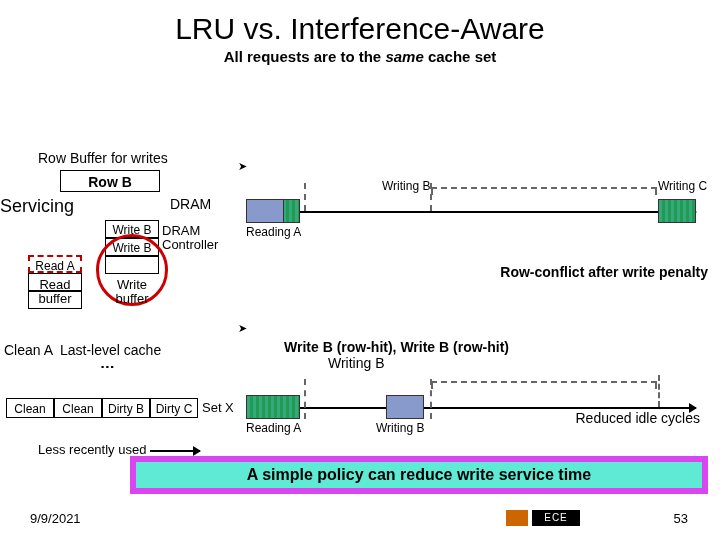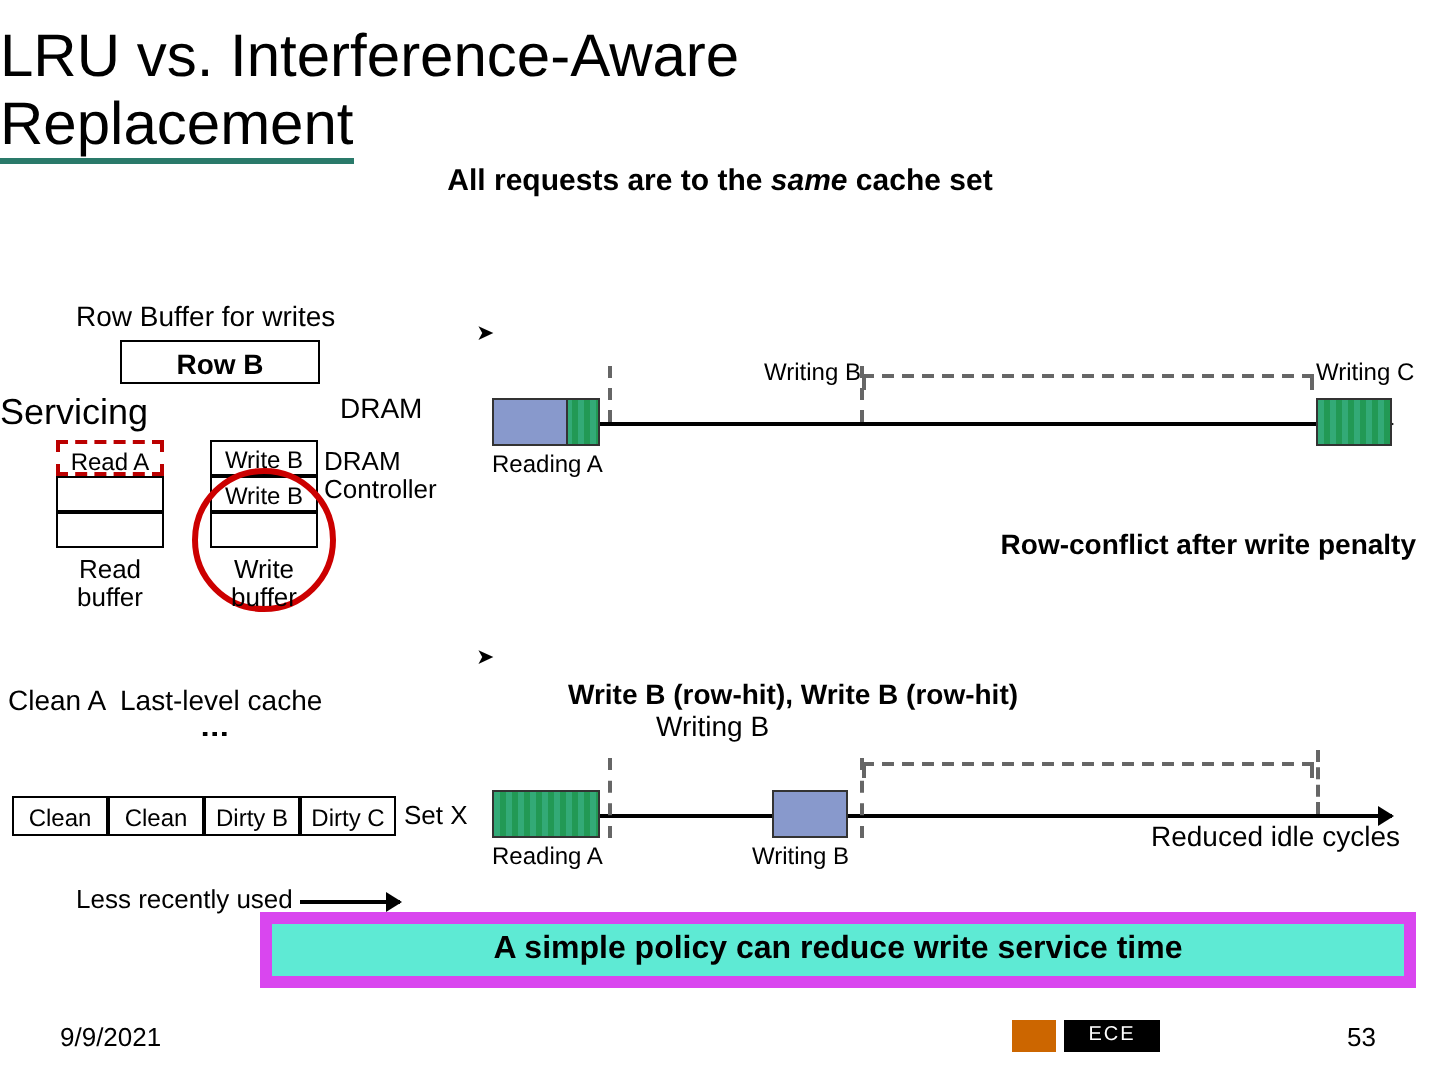--- a/index.html
+++ b/index.html
@@ -1,25 +1,25 @@
 <!DOCTYPE html>
 <html><head>
 <meta charset="utf-8">
 <style>
   * { box-sizing: border-box; margin: 0; padding: 0; }
   body { width: 720px; height: 540px; font-family: Arial, sans-serif; background: #fff; position: relative; overflow: hidden; }
-  .title { font-size: 30px; font-weight: 400; padding: 12px 0 2px; }
+  .title { text-align: center; font-size: 30px; font-weight: 400; padding: 12px 0 2px; }
   .title-underline { border-bottom: 3px solid #2a7a6a; width: 450px; margin: 0 auto 6px; }
   .subheader { text-align: center; font-weight: bold; font-size: 15px; margin-bottom: 8px; }
   .em { font-style: italic; font-weight: bold; }
   .rowbuf-text { position: absolute; left: 38px; top: 150px; font-size: 14px; }
   .rowb-box { position: absolute; left: 60px; top: 170px; width: 100px; height: 22px; border: 1px solid #000; text-align: center; font-weight: bold; line-height: 22px; font-size: 14px; }
   .svc { position: absolute; left: 0px; top: 196px; font-size: 18px; }
   .dram-lbl { position: absolute; left: 170px; top: 196px; font-size: 14px; }
-  .small-cell { border: 1px solid #000; font-size: 12px; text-align: center; height: 18px; line-height: 18px; }
+  .small-cell { border: 1px solid #000; font-size: 12px; text-align: center; height: 18px; line-height: 18px; margin-top: 35px; }
   .read-grid { position: absolute; left: 28px; top: 220px; width: 54px; }
   .read-grid div { height: 18px; border: 1px solid #000; }
   .write-grid { position: absolute; left: 105px; top: 220px; width: 54px; }
   .write-grid div { height: 18px; border: 1px solid #000; font-size: 12px; text-align: center; line-height: 18px; }
   .red-circle { position: absolute; border: 3px solid #c00; border-radius: 50%; width: 72px; height: 72px; left: 96px; top: 234px; }
   .dram-ctrl { position: absolute; left: 162px; top: 224px; font-size: 13px; line-height: 14px; }
   .buf-lbl { position: absolute; font-size: 13px; text-align: center; width: 54px; line-height: 14px; }
   .llc-lbl { position: absolute; left: 60px; top: 342px; font-size: 14px; }
   .clean-a { position: absolute; left: 4px; top: 342px; font-size: 14px; }
   .llc-grid { position: absolute; left: 6px; top: 398px; display: flex; }
@@ -50,21 +50,20 @@
   .footer-ut { position: absolute; right: 192px; bottom: 14px; width: 22px; height: 16px; background: #c60; }
   .footer-pg { position: absolute; right: 32px; bottom: 14px; font-size: 13px; }
   .vd { position: absolute; border-left: 2px dashed #666; }
   .bracket { position: absolute; border-top: 2px dashed #666; border-left: 2px dashed #666; border-right: 2px dashed #666; height: 8px; }
 </style>
 </head>
 <body>
 
 <div class="title">
   <span>LRU vs. Interference-Aware</span><br>
-  <span class="title-underline"><span>Replacement</span></span>
 </div>
 
 <div class="subheader">
   <span>All requests are to the </span><span class="em">same</span><span> cache set</span>
 </div>
 
 <div class="rowbuf-text">Row Buffer for writes</div>
 <div class="rowb-box">Row B</div>
 <div class="svc">Servicing</div>
 <div class="dram-lbl">DRAM</div>

